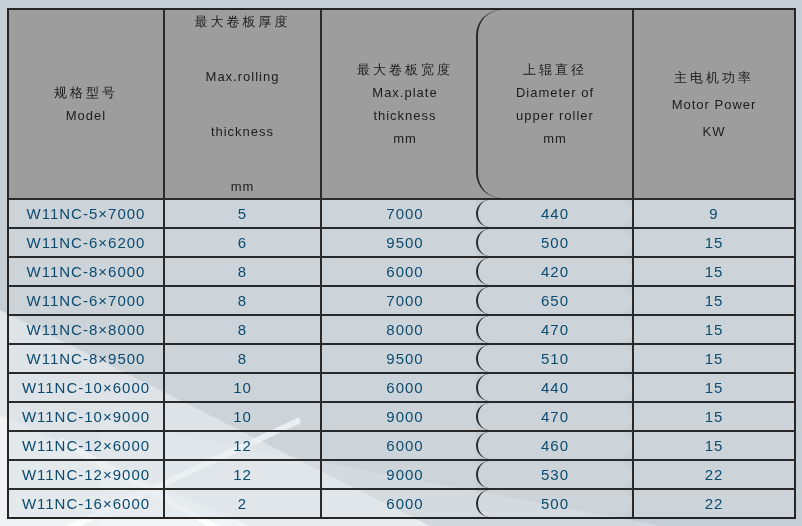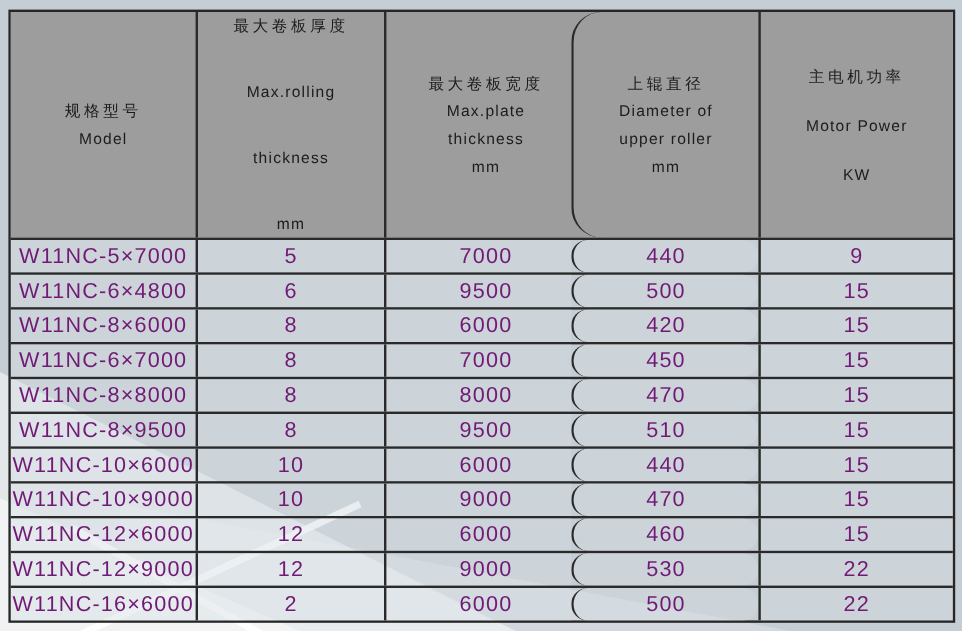--- a/index.html
+++ b/index.html
@@ -64,25 +64,25 @@
     color: #1c1c1c;
     font-size: 13px;
   }
   .hline {
     line-height: 23px;
     white-space: nowrap;
     text-align: center;
   }
   .hline.zh { letter-spacing: 3px; }
   .hline.en { letter-spacing: 1px; }
-  .hcell.c4 .hline + .hline { margin-top: 18px; }
+  .hcell.c4 .hline + .hline { margin-top: 4px; }
   .dcell {
     background: rgba(213, 221, 226, 0.42);
-    color: #701a75;
-    font-size: 18px;
+    color: #0c4a6e;
+    font-size: 15px;
     letter-spacing: 1px;
     white-space: nowrap;
   }
 </style>
 </head>
 <body>
 
 <div class="page">
 
   <svg class="bg-decor" viewBox="0 0 802 526" xmlns="http://www.w3.org/2000/svg">
@@ -127,38 +127,38 @@
 
     <div id="rows">
         <div class="row data">
           <div class="cell dcell c0">W11NC-5×7000</div>
           <div class="cell dcell c1">5</div>
           <div class="cell dcell c2">7000</div>
           <div class="cell dcell c3">440</div>
           <div class="cell dcell c4">9</div>
         </div>
         <div class="row data">
-          <div class="cell dcell c0">W11NC-6×4800</div>
+          <div class="cell dcell c0">W11NC-6×6200</div>
           <div class="cell dcell c1">6</div>
           <div class="cell dcell c2">9500</div>
           <div class="cell dcell c3">500</div>
           <div class="cell dcell c4">15</div>
         </div>
         <div class="row data">
           <div class="cell dcell c0">W11NC-8×6000</div>
           <div class="cell dcell c1">8</div>
           <div class="cell dcell c2">6000</div>
           <div class="cell dcell c3">420</div>
           <div class="cell dcell c4">15</div>
         </div>
         <div class="row data">
           <div class="cell dcell c0">W11NC-6×7000</div>
           <div class="cell dcell c1">8</div>
           <div class="cell dcell c2">7000</div>
-          <div class="cell dcell c3">450</div>
+          <div class="cell dcell c3">650</div>
           <div class="cell dcell c4">15</div>
         </div>
         <div class="row data">
           <div class="cell dcell c0">W11NC-8×8000</div>
           <div class="cell dcell c1">8</div>
           <div class="cell dcell c2">8000</div>
           <div class="cell dcell c3">470</div>
           <div class="cell dcell c4">15</div>
         </div>
         <div class="row data">

